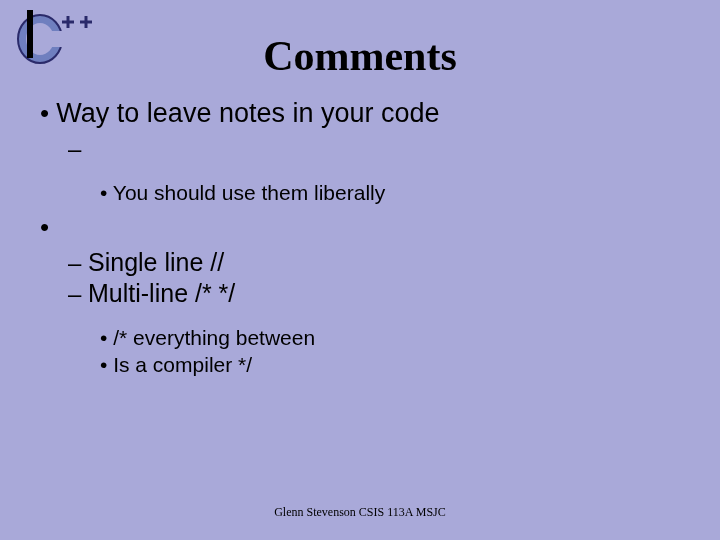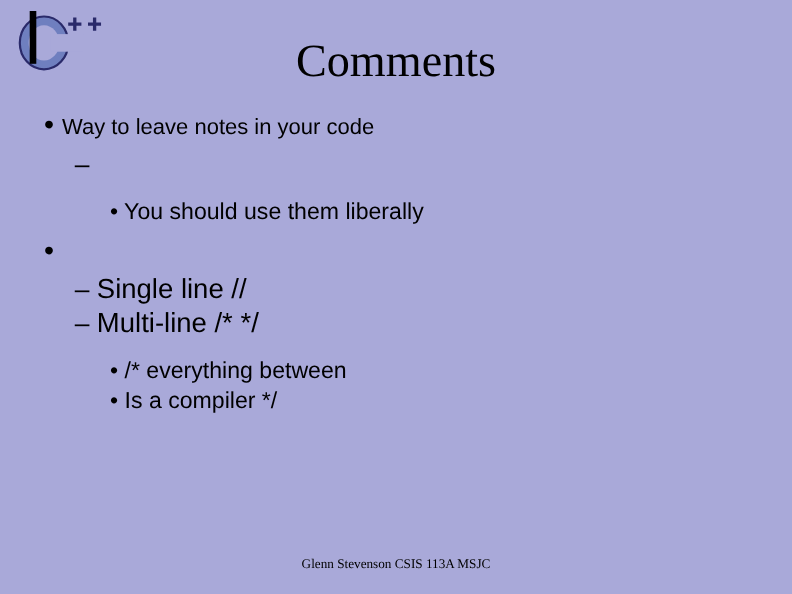--- a/index.html
+++ b/index.html
@@ -18,33 +18,33 @@
     left: 12px;
     width: 80px;
     height: 60px;
   }
   .title {
     font-family: "Comic Sans MS", "Comic Sans", cursive;
     font-size: 42px;
     text-align: center;
     margin-top: 32px;
     margin-bottom: 18px;
-    font-weight: normal;
+    font-weight: bold;
   }
   .content {
     padding: 0 40px 0 40px;
     font-size: 26px;
   }
   ul { list-style: none; }
   .lvl1 > li { margin-bottom: 2px; }
   .lvl1 > li::before {
     content: "• ";
     font-size: 26px;
   }
-  .lvl1 > li > .txt { font-size: 20px; }
+  .lvl1 > li > .txt { font-size: 27px; }
   .lvl2 { padding-left: 28px; margin-top: 4px; }
   .lvl2 > li::before {
     content: "– ";
     font-size: 24px;
   }
   .lvl2 > li > .txt { font-size: 25px; }
   .lvl3 { padding-left: 32px; margin-top: 16px; margin-bottom: 6px; }
   .lvl3 > li::before {
     content: "• ";
     font-size: 21px;

